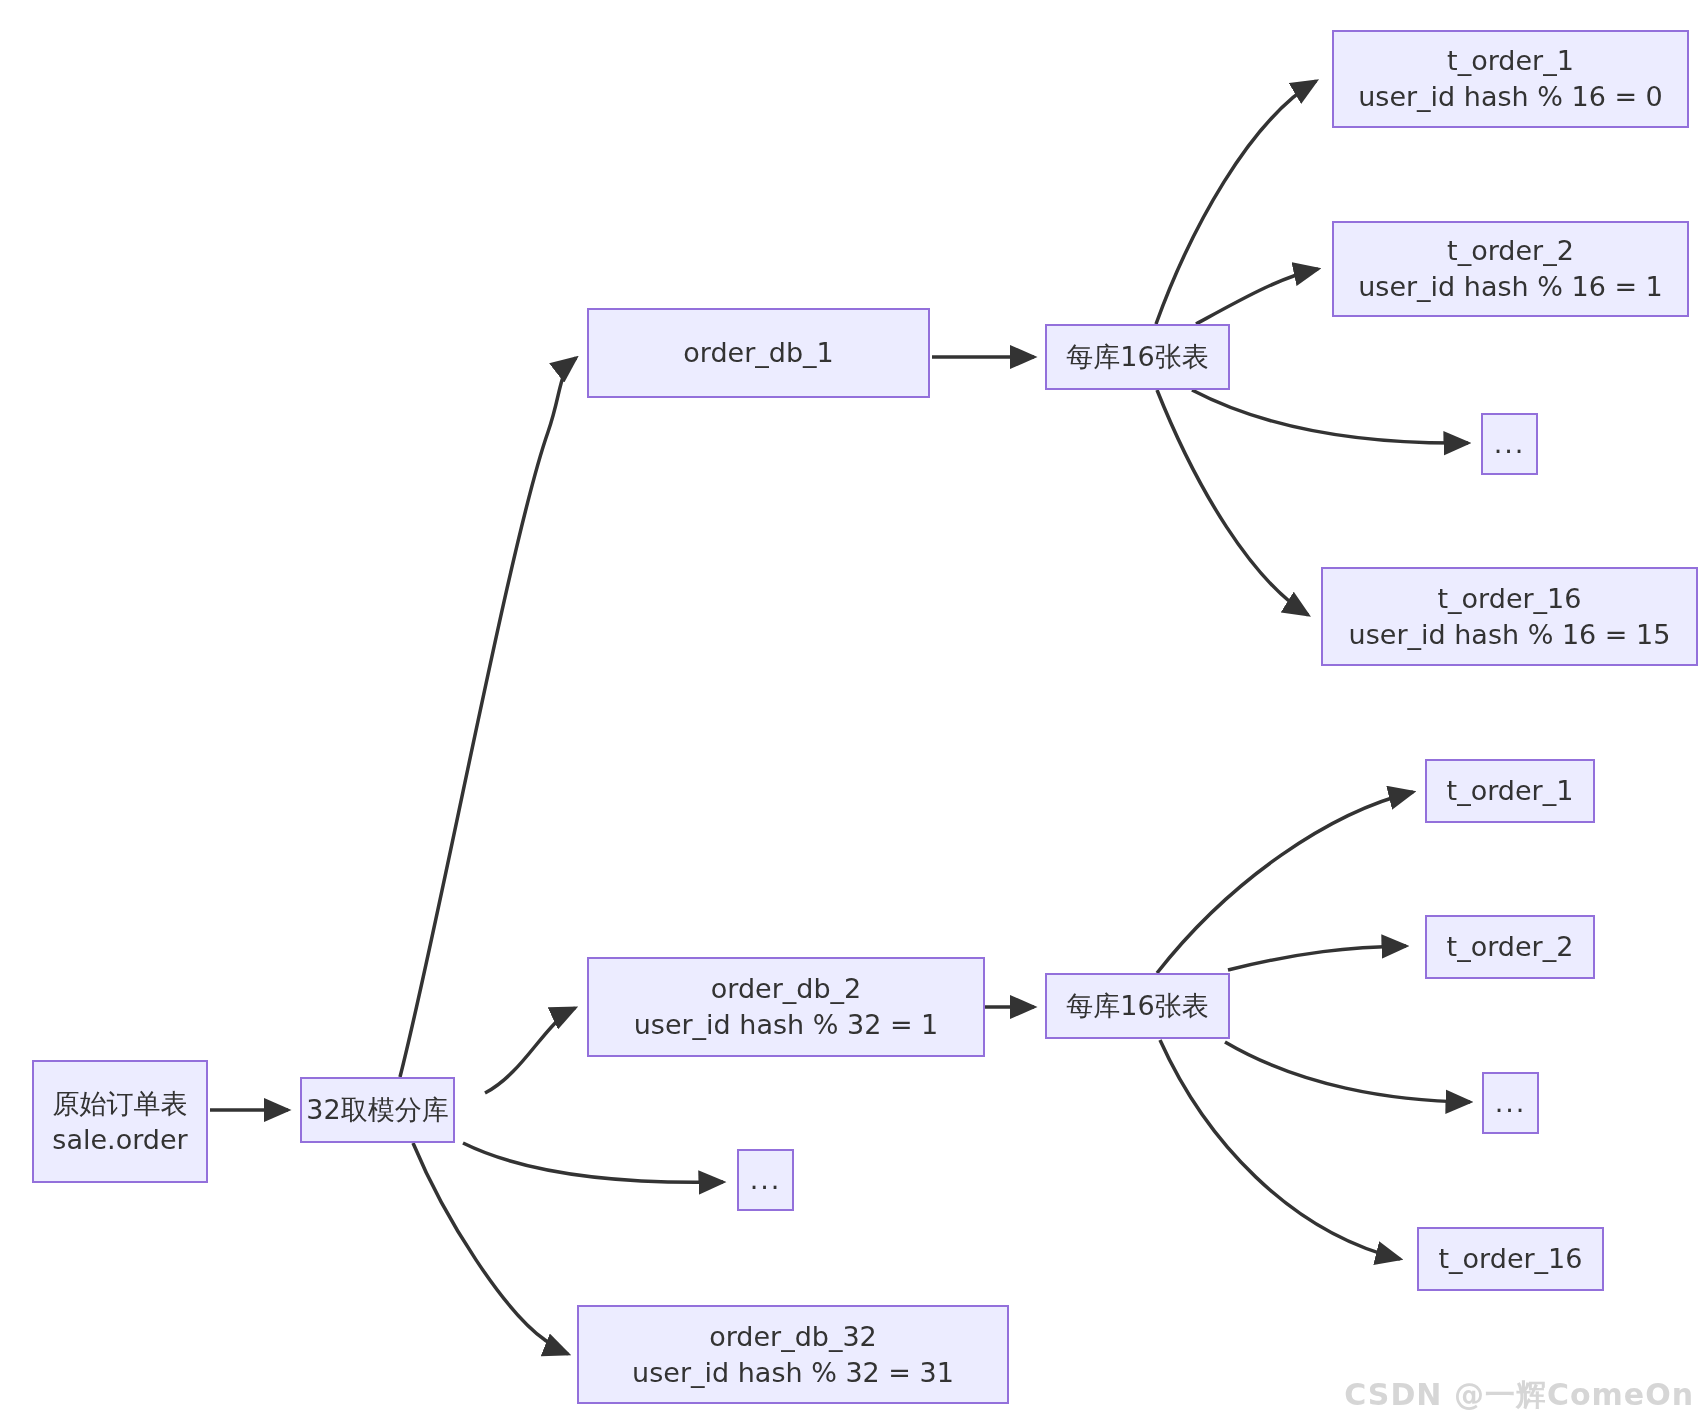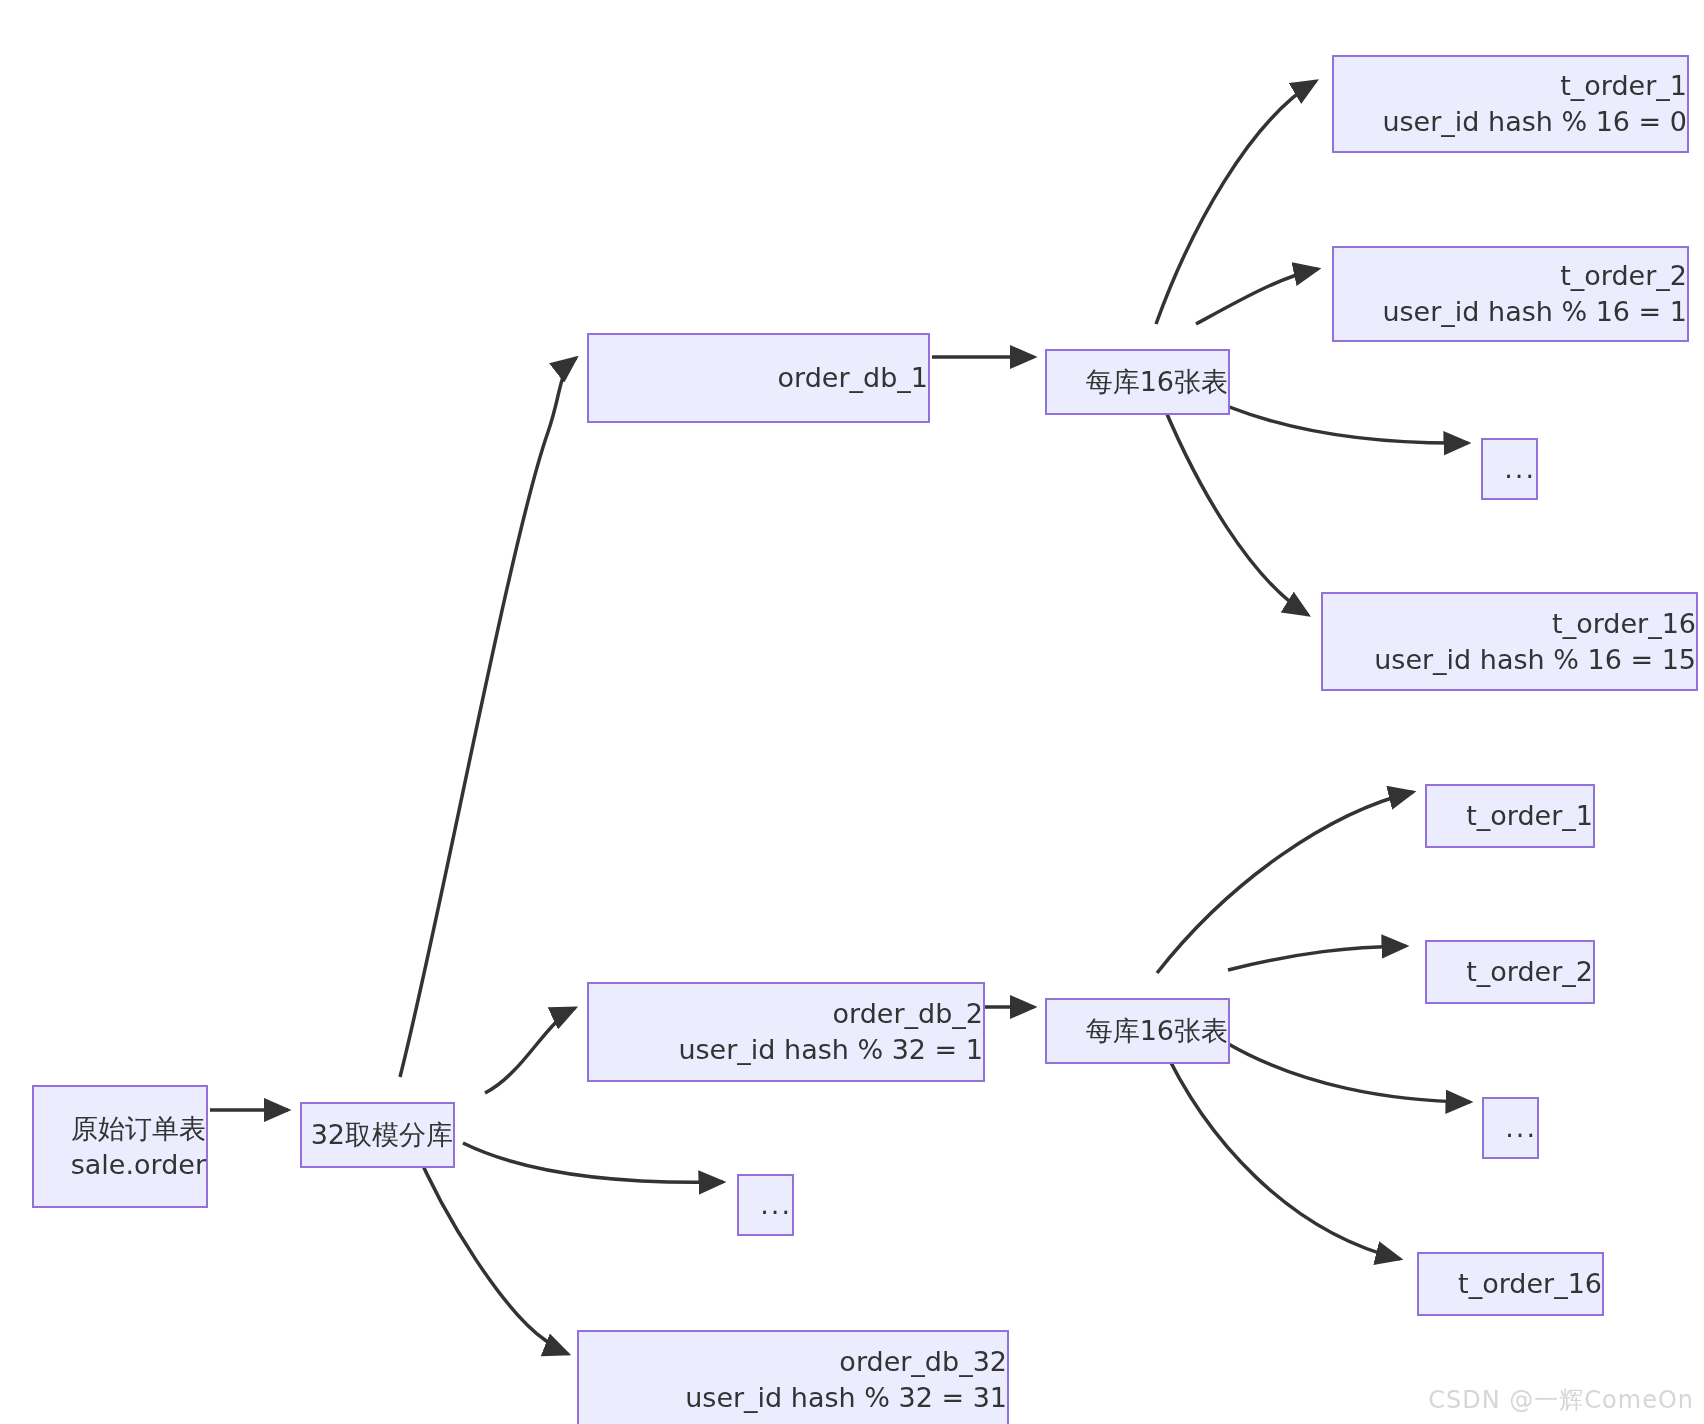--- a/index.html
+++ b/index.html
@@ -22,39 +22,39 @@
   }
   .edges marker path { fill: var(--edge-color, #333333); stroke: none; }
 
   .node {
     position: absolute;
     background: var(--node-fill, #ECECFF);
     border: 2px solid var(--node-border, #9370DB);
     color: var(--node-text, #333333);
     display: flex;
     flex-direction: column;
-    align-items: flex-end;
+    align-items: center;
     justify-content: center;
     text-align: center;
     font-size: 27px;
     line-height: 1.32;
     white-space: nowrap;
-    margin-top: 25px;
   }
   .node .ln { display: block; }
   .node.ellipsis { font-size: 27px; letter-spacing: 2px; }
 
   .watermark {
     position: absolute;
     right: 10px;
     bottom: 8px;
-    font-size: 24px;
+    font-size: 30px;
     color: var(--watermark-color, #d6d6d6);
     letter-spacing: 1px;
     text-shadow: 1px 1px 0 #ffffff;
+    font-weight: bold;
   }
 </style>
 </head>
 <body>
 
 <div class="canvas">
 
   <svg class="edges" width="1704" height="1424" viewBox="0 0 1704 1424">
     <defs>
       <marker id="arrowhead" markerWidth="8" markerHeight="7" refX="7" refY="3.5" orient="auto" markerUnits="strokeWidth">

